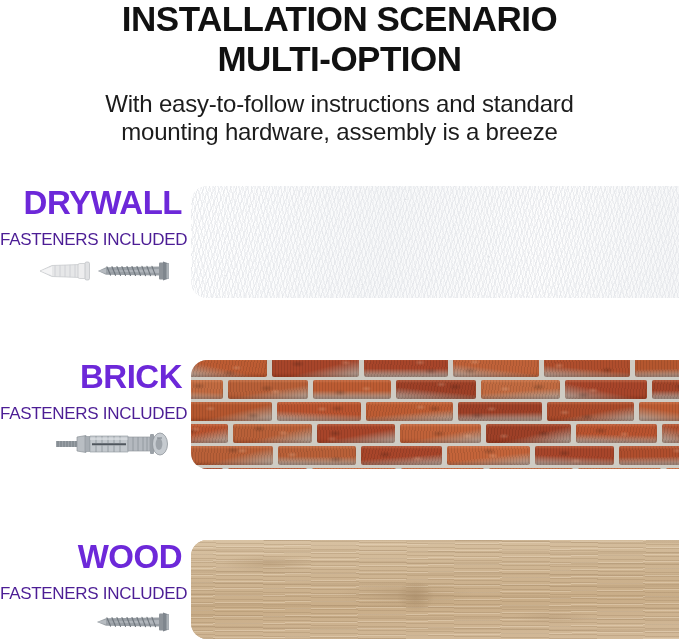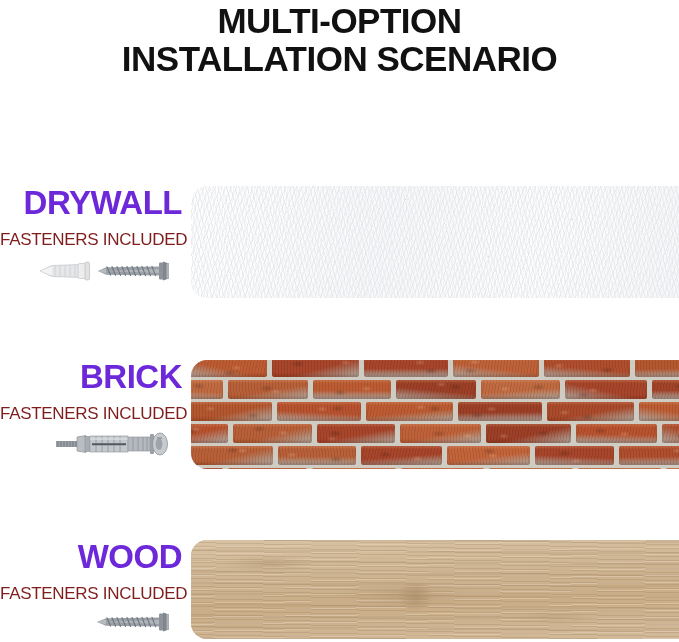--- a/index.html
+++ b/index.html
@@ -68,21 +68,21 @@
     color: #6d28d9;
     font-size: 33px;
     line-height: 1;
     letter-spacing: -0.5px;
     display: block;
     white-space: nowrap;
   }
   .mat-sub {
     font-family: "Liberation Sans", sans-serif;
     font-weight: normal;
-    color: #7f1d1d;
+    color: #4c1d95;
     font-size: 17px;
     line-height: 1;
     letter-spacing: -0.3px;
     display: block;
     white-space: nowrap;
     margin-top: 12px;
   }
   .fasteners {
     position: absolute;
     width: 182px;
@@ -180,22 +180,24 @@
         rgba(255,255,255,0) 2px, rgba(255,255,255,0) 11px),
       linear-gradient(178deg, #d9c3a4 0%, #cfb694 30%, #c9ad88 62%, #d3ba9a 100%);
   }
 
   .fastener-svg { display: block; }
 </style>
 </head>
 <body>
 
 <div class="header">
+  <span class="title-line title-2">INSTALLATION SCENARIO</span>
   <span class="title-line title-1">MULTI-OPTION</span>
-  <span class="title-line title-2">INSTALLATION SCENARIO</span>
+  <span class="subtitle-line sub-1">With easy-to-follow instructions and standard</span>
+  <span class="subtitle-line sub-2">mounting hardware, assembly is a breeze</span>
 </div>
 
 <div class="section sec-drywall">
 
   <div class="labels">
     <span class="mat-name">DRYWALL</span>
     <span class="mat-sub">FASTENERS INCLUDED</span>
   </div>
 
   <div class="fasteners" style="top:68px;">

